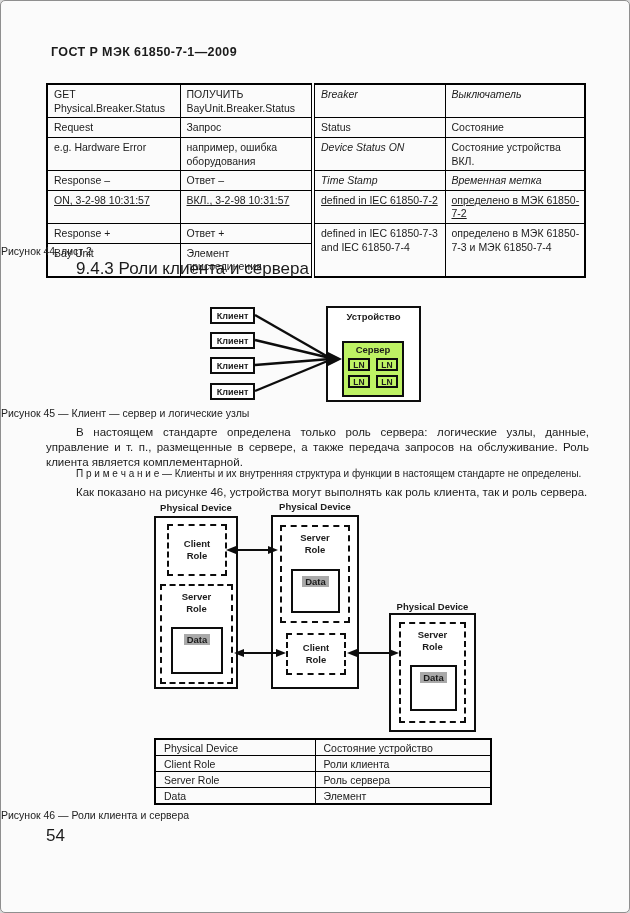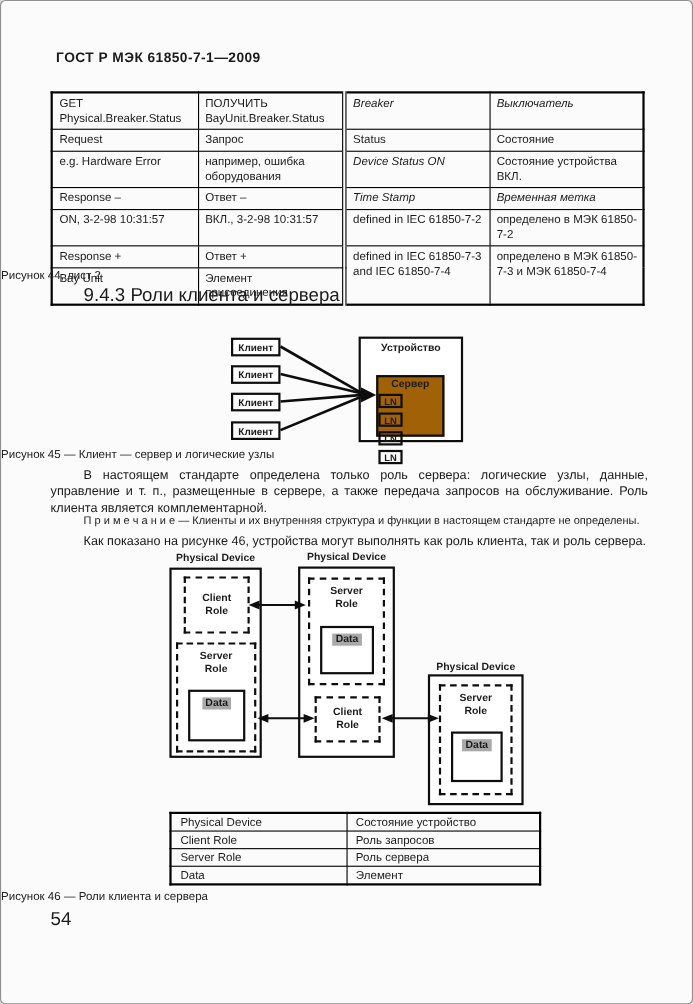--- a/index.html
+++ b/index.html
@@ -18,42 +18,42 @@
 
   
   table.t44 { left:45px; top:82px; width:538px; border-collapse:collapse; border:2px solid #000; table-layout:fixed; }
   table.t44 td {
     border:1px solid #000; vertical-align:top;
     font-size:10.5px; line-height:1.3; padding:3px 4px 2px 6px;
   }
   table.t44 td.dbl { border-left:4px double #000; }
   table.t44 td.ital { font-style:italic; }
   tr.rh-a { height:29px; } tr.rh-b { height:17px; } tr.rh-c { height:28px;padding-left:33px; }
-  tr.rh-d { height:17px; } tr.rh-e { height:30px; } tr.rh-f { height:18px; }
+  tr.rh-d { height:17px; } tr.rh-e { height:30px;text-decoration:underline; } tr.rh-f { height:18px; }
   tr.rh-g { height:18px; }
 
   .caption { left:0; width:630px; text-align:left; font-size:10.5px; color:#222; }
 
   .h943 { left:75px; top:258px; font-size:17px; font-weight:normal; }
   .para { left:45px; width:543px; font-size:11.5px; line-height:1.32; text-align:justify; text-indent:30px; }
   .note { font-size:10px; }
 
   
   .fig45 { left:205px; top:300px; width:225px; height:103px; }
   .f45-client {
     position:absolute; left:4px; width:45px; height:17px;
     border:2px solid #0d0d0d; background:#fff;
     display:flex; align-items:center; justify-content:center;
     font-size:9px; font-weight:bold;
   }
   .f45-device { position:absolute; left:120px; top:5px; width:95px; height:96px; border:2px solid #0d0d0d; background:#fff; }
   .f45-device-label { text-align:center; padding-top:3px; font-size:9.5px; font-weight:bold; }
-  .f45-server { position:absolute; left:136px; top:40px; width:62px; height:56px; border:2px solid #0d0d0d; background:#a16207; }
+  .f45-server { position:absolute; left:136px; top:40px; width:62px; height:56px; border:2px solid #0d0d0d; background:#bef264; }
   .f45-server-label { text-align:center; font-size:9.5px; font-weight:bold; padding-top:1px; }
-  .f45-lngrid { display:flex; flex-wrap:wrap; justify-content:center; gap:4px 6px; margin-top:3px;flex-direction:column; }
+  .f45-lngrid { display:flex; flex-wrap:wrap; justify-content:center; gap:4px 6px; margin-top:3px; }
   .f45-ln {
     width:22px; height:13px; border:2px solid #0d0d0d;
     display:flex; align-items:center; justify-content:center;
     font-size:8.5px; font-weight:bold;
   }
   .f45-svg { position:absolute; left:0; top:0; pointer-events:none; }
 
   
   .fig46 { left:140px; top:500px; width:350px; height:236px; }
   .pd-label { position:absolute; text-align:center; font-size:9.5px; font-weight:bold; }
@@ -229,21 +229,21 @@
         <col style="width:160px">
         <col style="width:176px">
       </colgroup>
     <tbody>
       <tr>
         <td>Physical Device</td>
         <td>Состояние устройство</td>
       </tr>
       <tr>
         <td>Client Role</td>
-        <td>Роль запросов</td>
+        <td>Роли клиента</td>
       </tr>
       <tr>
         <td>Server Role</td>
         <td>Роль сервера</td>
       </tr>
       <tr>
         <td>Data</td>
         <td>Элемент</td>
       </tr>
     </tbody>

